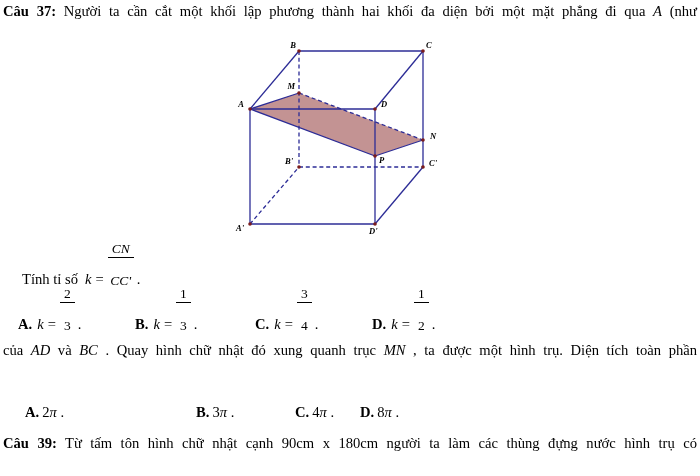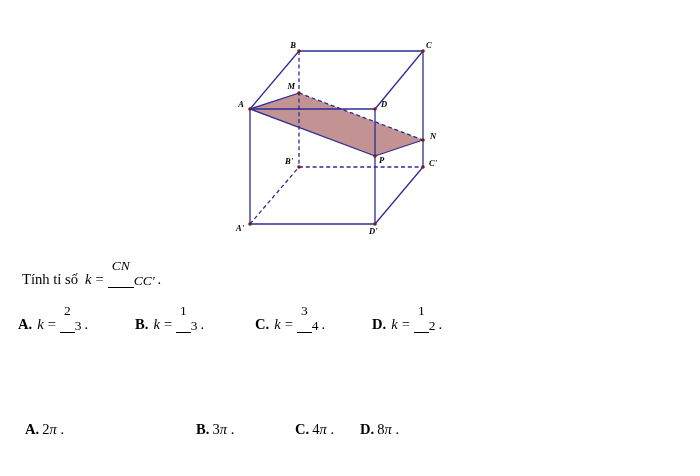--- a/index.html
+++ b/index.html
@@ -12,48 +12,49 @@
   .tline{white-space:pre-wrap;}
   .tline.just{text-align:justify;text-align-last:justify;}
   .hang .tline + .tline{margin-left:16px;}
   .bold{font-weight:bold;}
   .ital{font-style:italic;}
   
   .mathrow{position:absolute;display:flex;align-items:flex-end;font-size:14.6px;}
   .mathrow .pre{margin-right:7px;}
   .mathrow .var{font-style:italic;margin-right:4px;}
   .mathrow .eq{margin-right:4px;}
-  .frac{display:inline-flex;flex-direction:row;text-align:center;font-size:13.5px;line-height:15px;margin-top:43px;}
+  .frac{display:inline-flex;flex-direction:column;text-align:center;font-size:13.5px;line-height:15px;margin-top:43px;}
   .frac .num{display:block;border-bottom:1.2px solid #000;padding:0 4px 1px;}
   .frac .den{display:block;padding-top:15px;}
   .frac.italfrac .num,.frac.italfrac .den{font-style:italic;}
   .mathrow .dot{margin-left:3px;}
   .opt .lbl{font-weight:bold;margin-right:5px;}
   
   #prompt37{left:22px;top:244px;height:44px;}
   .p-a37{left:18px;top:289px;height:44px;}
   .p-b37{left:135px;top:289px;height:44px;}
   .p-c37{left:255px;top:289px;height:44px;}
   .p-d37{left:372px;top:289px;height:44px;}
-  .opt38{position:absolute;top:421px;font-size:14.6px;}
+  .opt38{position:absolute;top:404px;font-size:14.6px;}
   .p-a38{left:25px;}
   .p-b38{left:196px;}
   .p-c38{left:295px;}
   .p-d38{left:360px;text-align:center;}
   .opt38 .lbl{font-weight:bold;margin-right:3px;}
   #q37para{top:2px;}
   #q38para{top:341px;}
   #q39para{top:434px;}
   #figwrap{position:absolute;left:225px;top:38px;width:230px;height:205px;}
   #figwrap svg{display:block;width:230px;height:205px;}
 </style>
 </head>
 <body>
 
 <div class="para" id="q37para">
+    <div class="tline just"><span class="bold">Câu 37:</span><span> Người ta cần cắt một khối lập phương thành hai khối đa diện bởi một mặt phẳng đi qua </span><span class="ital">A</span><span> (như</span></div>
   </div>
 
 <div id="figwrap">
   <svg xmlns="http://www.w3.org/2000/svg" viewBox="225 38 230 205">
       <polygon points="250,109 299,93 423,140 375,156" fill="#c08d8d" fill-opacity="0.95" stroke="none"></polygon>
       <line x1="299" y1="51" x2="299" y2="167" stroke="#2c2c96" stroke-width="1.3" stroke-dasharray="4 2.8"></line>
       <line x1="299" y1="167" x2="423" y2="167" stroke="#2c2c96" stroke-width="1.3" stroke-dasharray="4 2.8"></line>
       <line x1="250" y1="224" x2="299" y2="167" stroke="#2c2c96" stroke-width="1.3" stroke-dasharray="4 2.8"></line>
       <line x1="250" y1="109" x2="299" y2="51" stroke="#2c2c96" stroke-width="1.3"></line>
       <line x1="299" y1="51" x2="423" y2="51" stroke="#2c2c96" stroke-width="1.3"></line>
@@ -139,29 +140,31 @@
   <span class="var">k</span>
   <span class="eq">=</span>
   <span class="frac">
     <span class="num">1</span>
     <span class="den">2</span>
   </span>
   <span class="dot">.</span>
 </div>
 
 <div class="para hang" id="q38para">
+    <div class="tline just"><span>của </span><span class="ital">AD</span><span> và </span><span class="ital">BC</span><span> . Quay hình chữ nhật đó xung quanh trục </span><span class="ital">MN</span><span> , ta được một hình trụ. Diện tích toàn phần</span></div>
   </div>
 
 <div class="opt38 p-a38">
   <span class="lbl">A.</span><span>2</span><span class="ital">π</span><span> .</span>
 </div>
 <div class="opt38 p-b38">
   <span class="lbl">B.</span><span>3</span><span class="ital">π</span><span> .</span>
 </div>
 <div class="opt38 p-c38">
   <span class="lbl">C.</span><span>4</span><span class="ital">π</span><span> .</span>
 </div>
 <div class="opt38 p-d38">
   <span class="lbl">D.</span><span>8</span><span class="ital">π</span><span> .</span>
 </div>
 
 <div class="para" id="q39para">
+    <div class="tline just"><span class="bold">Câu 39:</span><span> Từ tấm tôn hình chữ nhật cạnh 90cm x 180cm người ta làm các thùng đựng nước hình trụ có</span></div>
   </div>
 
 </body></html>

